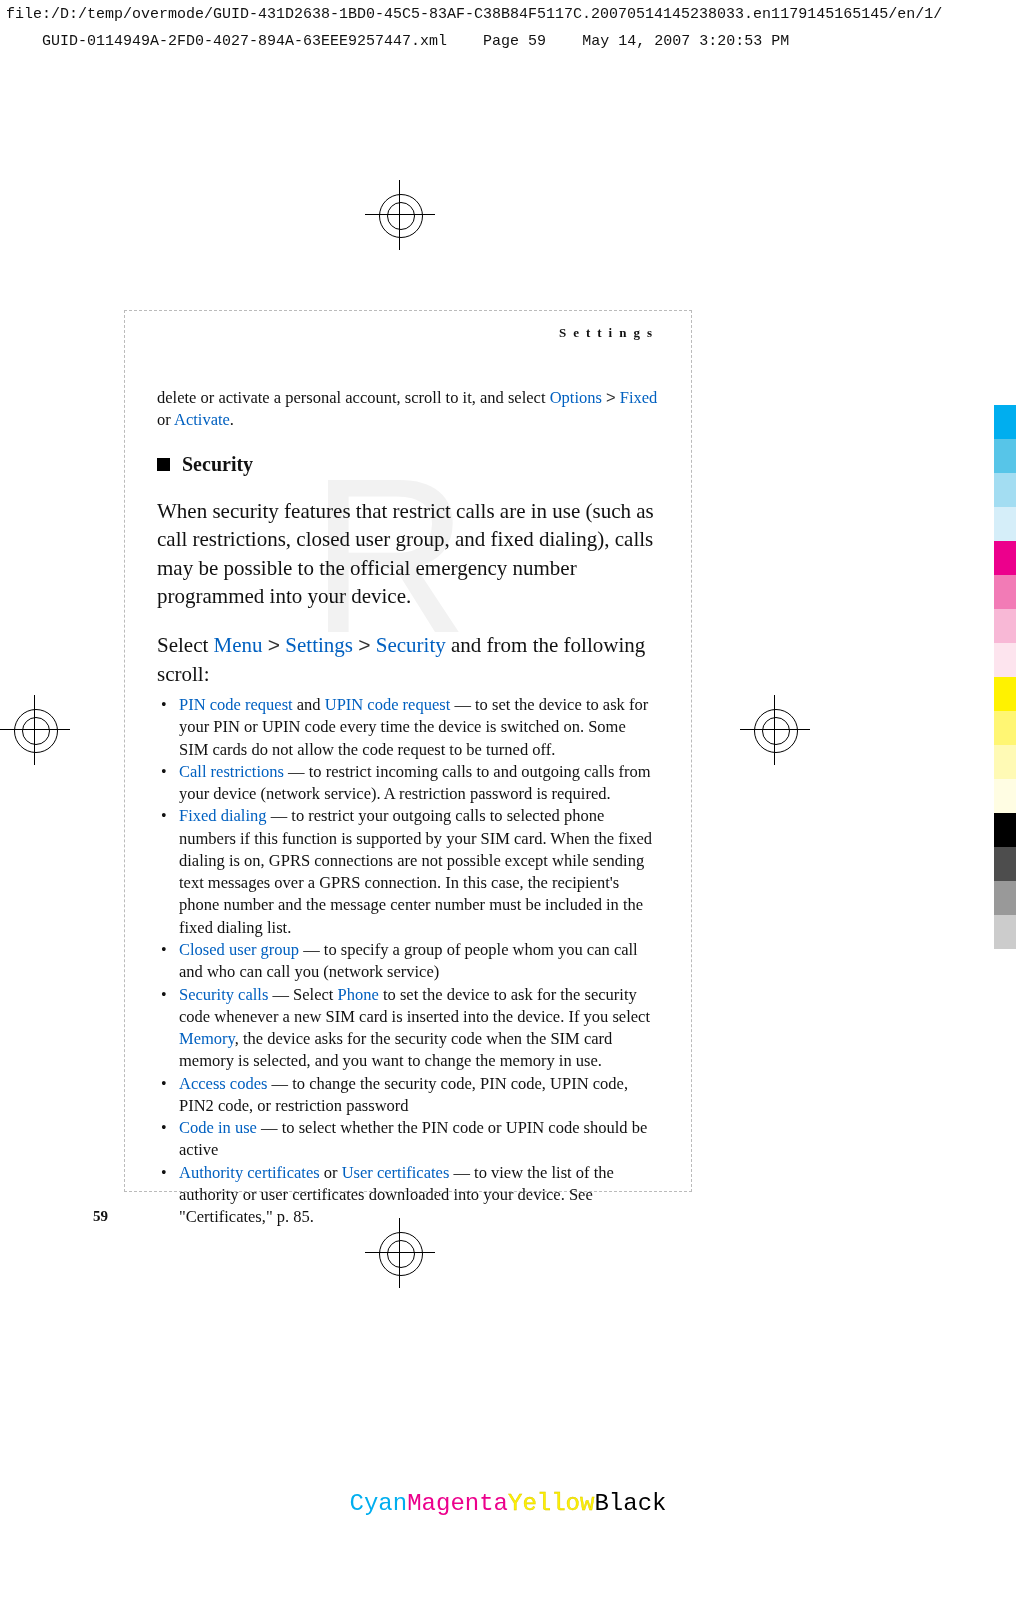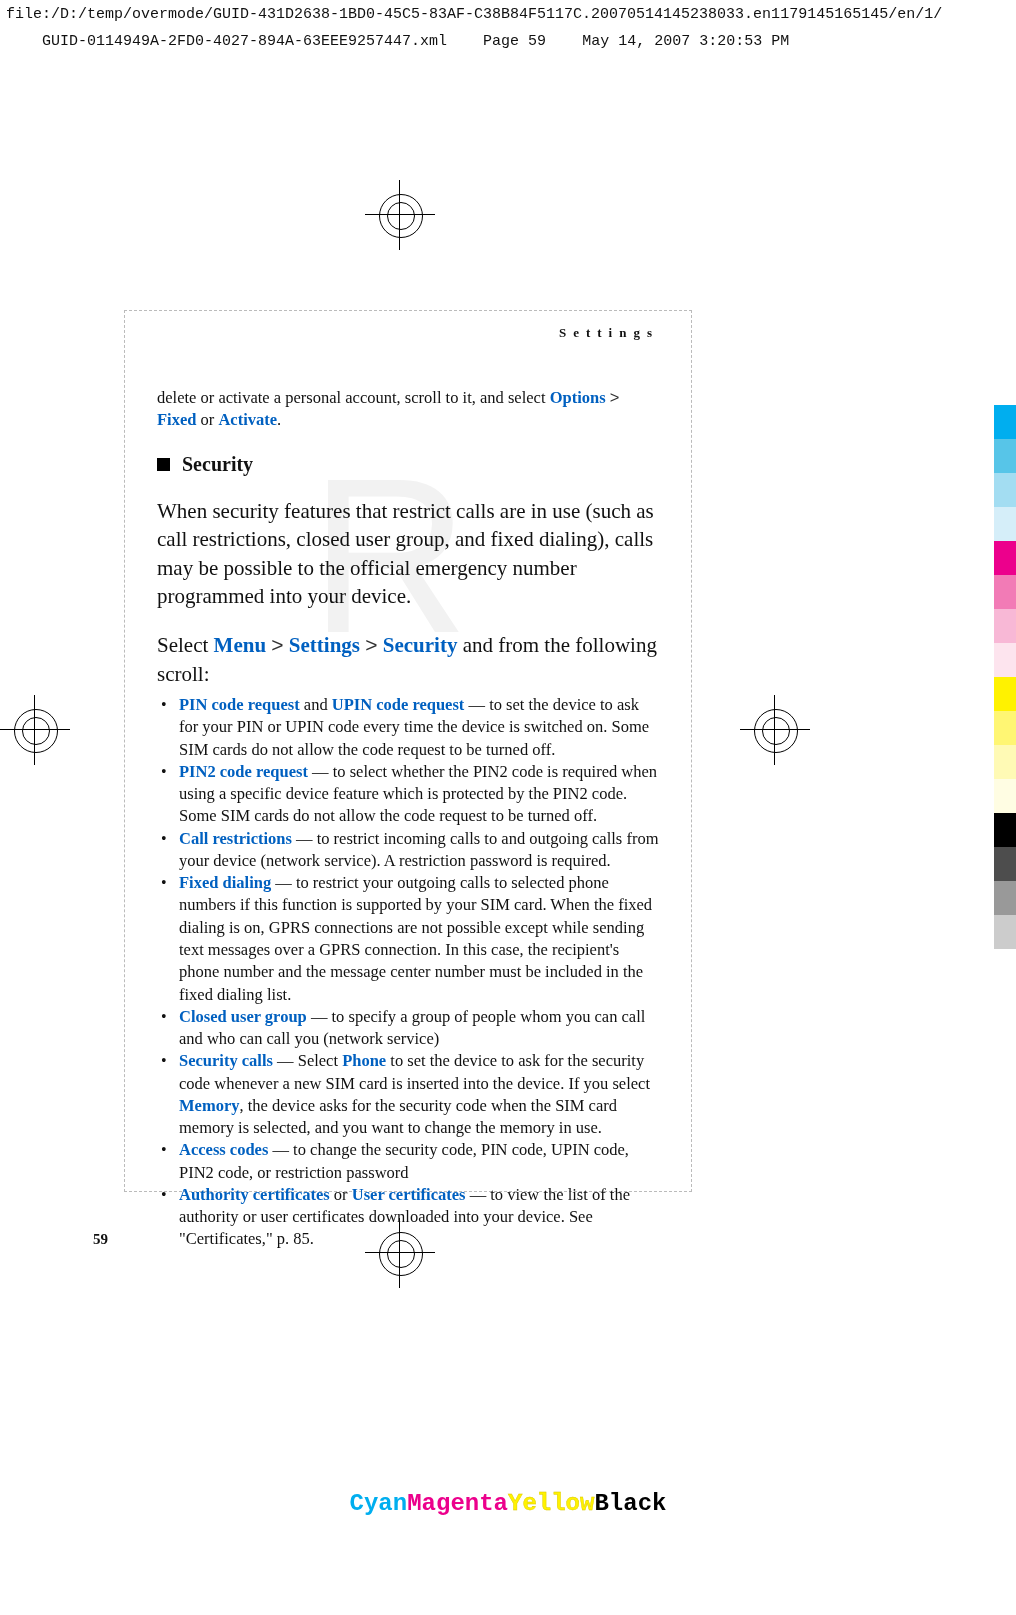--- a/index.html
+++ b/index.html
@@ -9,37 +9,37 @@
   .reg{position:absolute;width:70px;height:70px;}
   .reg .outer{position:absolute;left:14px;top:14px;width:42px;height:42px;border:1px solid #000;border-radius:50%;}
   .reg .inner{position:absolute;left:22px;top:22px;width:26px;height:26px;border:1px solid #000;border-radius:50%;}
   .reg .h{position:absolute;left:0;top:34px;width:70px;height:0;border-top:1px solid #000;}
   .reg .v{position:absolute;left:34px;top:0;width:0;height:70px;border-left:1px solid #000;}
   
   .frame{position:absolute;left:124px;top:310px;width:566px;height:880px;border:1px dashed #bbb;}
   .inner-pad{padding:0 32px;}
   .running-head{text-align:right;letter-spacing:7px;font-size:13px;font-weight:bold;padding:14px 32px 28px 0;}
   .lead{font-size:16.5px;line-height:1.35;}
-  .hl{color:#0060c0;font-weight:bold;}
+  .hl{color:#0060c0;font-weight:normal;}
   .chev{font-family:Arial,Helvetica,sans-serif;color:#333;}
   h2{display:flex;align-items:center;gap:12px;font-size:20px;margin:22px 0 10px 0;}
   .sq{width:13px;height:13px;background:#000;display:inline-block;}
   .para{font-size:21px;line-height:1.35;margin-bottom:6px;}
   ul.opts{list-style:none;padding:0;margin:4px 0 0 0;}
   ul.opts>li{position:relative;padding-left:22px;font-size:16.5px;line-height:1.35;margin:0;}
   ul.opts>li::before{content:"•";position:absolute;left:4px;top:0;font-size:16px;}
   .pnum{position:absolute;right:32px;bottom:20px;font-weight:bold;font-size:15px;}
   
   .bars{position:absolute;right:0;top:405px;width:22px;}
   .bars div{height:34px;}
   
   .wm{position:absolute;left:310px;top:430px;font-family:Arial,Helvetica,sans-serif;font-size:220px;font-weight:300;color:#f2f2f2;letter-spacing:-10px;pointer-events:none;z-index:0;}
   .inner-pad,.running-head,.pnum{position:relative;z-index:1;}
   
-  .cmyk{position:absolute;left:0;width:100%;top:1490px;text-align:center;font-family:"Courier New",monospace;font-weight:bold;font-size:24px;}
+  .cmyk{position:absolute;left:0;width:100%;top:1490px;text-align:center;font-family:"Courier New",monospace;font-weight:normal;font-size:24px;}
   .c-c{color:#00aeef;} .c-m{color:#ec008c;} .c-y{color:#fff200;-webkit-text-stroke:.4px #d9c800;} .c-k{color:#000;}
 </style>
 </head>
 <body>
 
 <div class="page">
 
   <div class="meta">file:/D:/temp/overmode/GUID-431D2638-1BD0-45C5-83AF-C38B84F5117C.20070514145238033.en1179145165145/en/1/</div>
   <div class="meta">
     &nbsp;&nbsp;&nbsp;&nbsp;<span>GUID-0114949A-2FD0-4027-894A-63EEE9257447.xml</span>
@@ -115,26 +115,26 @@
       <p class="para">
         <span>Select </span><span class="hl">Menu</span>
         <span class="chev">&gt;</span>
         <span class="hl">Settings</span>
         <span class="chev">&gt;</span>
         <span class="hl">Security</span><span> and from the following scroll:</span>
       </p>
 
       <ul class="opts" id="opts">
           <li><span class="hl">PIN code request</span> and <span class="hl">UPIN code request</span> — to set the device to ask for your PIN or UPIN code every time the device is switched on. Some SIM cards do not allow the code request to be turned off.</li>
-          <li><span class="hl">PIN2 code request</span> — to select whether the PIN2 code is required when using a specific device feature which is protected by the PIN2 code. Some SIM cards do not allow the code request to be turned off.</li>
           <li><span class="hl">Call restrictions</span> — to restrict incoming calls to and outgoing calls from your device (network service). A restriction password is required.</li>
           <li><span class="hl">Fixed dialing</span> — to restrict your outgoing calls to selected phone numbers if this function is supported by your SIM card. When the fixed dialing is on, GPRS connections are not possible except while sending text messages over a GPRS connection. In this case, the recipient's phone number and the message center number must be included in the fixed dialing list.</li>
           <li><span class="hl">Closed user group</span> — to specify a group of people whom you can call and who can call you (network service)</li>
           <li><span class="hl">Security calls</span> — Select <span class="hl">Phone</span> to set the device to ask for the security code whenever a new SIM card is inserted into the device. If you select <span class="hl">Memory</span>, the device asks for the security code when the SIM card memory is selected, and you want to change the memory in use.</li>
           <li><span class="hl">Access codes</span> — to change the security code, PIN code, UPIN code, PIN2 code, or restriction password</li>
+          <li><span class="hl">Code in use</span> — to select whether the PIN code or UPIN code should be active</li>
           <li><span class="hl">Authority certificates</span> or <span class="hl">User certificates</span> — to view the list of the authority or user certificates downloaded into your device. See "Certificates," p. 85.</li>
         </ul>
     </div>
 
     <div class="pnum">59</div>
   </div>
 
   <div class="cmyk">
     <span class="c-c">Cyan</span><span class="c-m">Magenta</span><span class="c-y">Yellow</span><span class="c-k">Black</span>
   </div>

